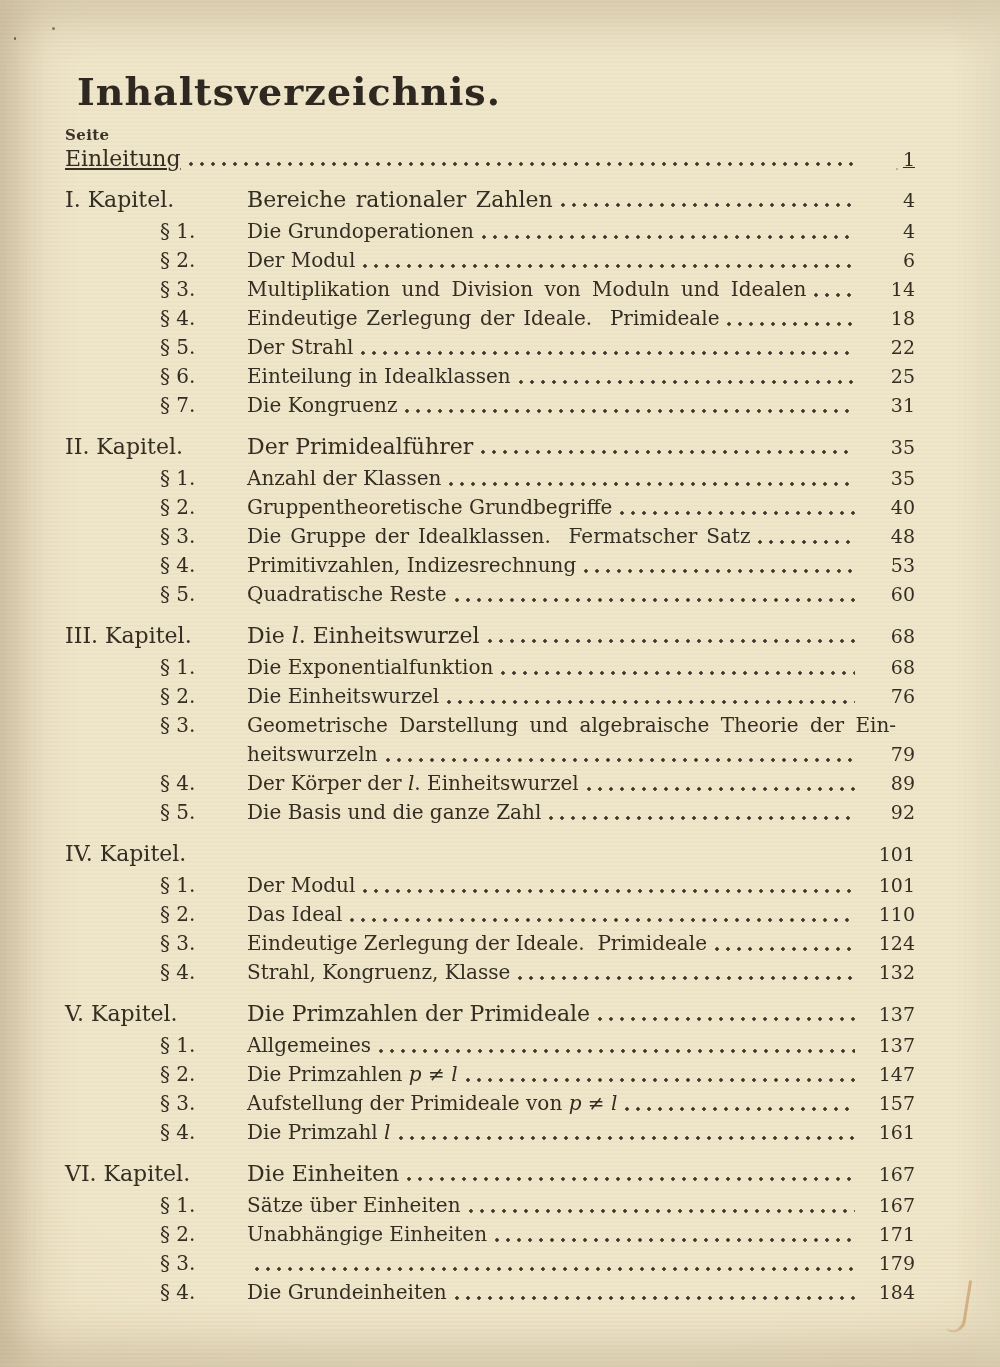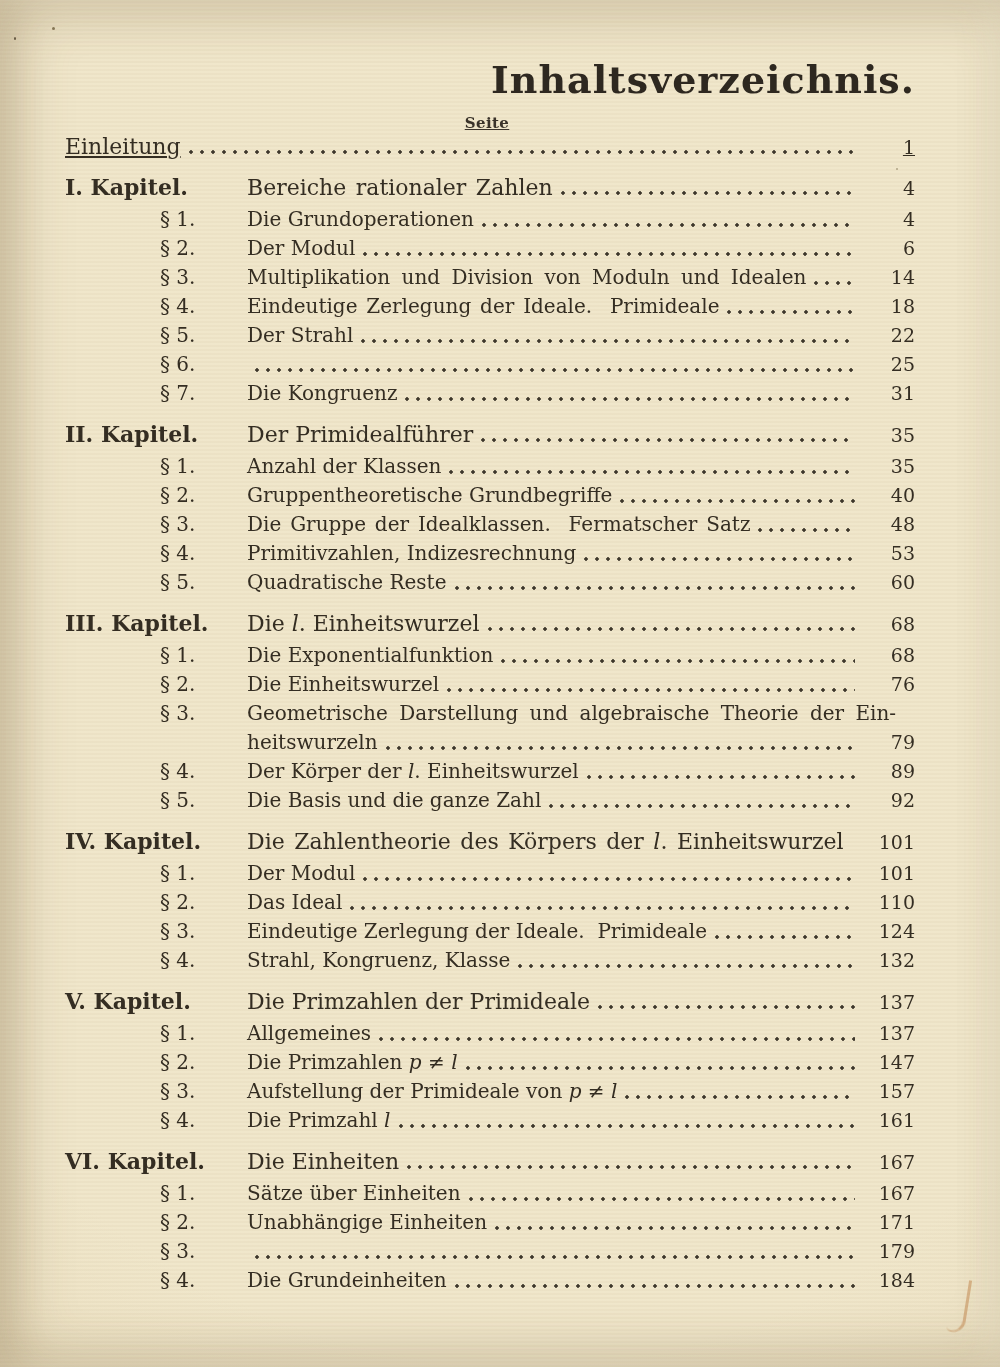--- a/index.html
+++ b/index.html
@@ -12,30 +12,30 @@
       repeating-linear-gradient(0deg, rgba(120,100,60,.035) 0 2px, rgba(255,250,230,.03) 2px 4px),
       radial-gradient(130% 105% at 52% 42%, #f0e6ca 55%, #e7dbba 82%, #dccfa9 100%);
     box-shadow:
       inset 22px 0 55px rgba(110,85,45,.18),
       inset -14px 0 30px rgba(255,250,228,.40),
       inset 0 20px 48px rgba(110,85,45,.13),
       inset 0 -20px 48px rgba(110,85,45,.13);
   }
   .col{position:relative;margin-left:65px;width:850px;}
   .title{
-    font-size:38px;font-weight:bold;text-align:right;
-    letter-spacing:1px;margin:0;padding-top:58px;line-height:44px;
+    font-size:38px;font-weight:bold;text-align:left;
+    letter-spacing:1px;margin:12px;padding-top:58px;line-height:44px;
     color:#2e2820;
   }
-  .seite-row{text-align:center;font-size:15px;font-weight:bold;letter-spacing:.4px;
-    margin-top:12px;height:18px;line-height:18px;padding-right:6px;color:#3a332a;text-decoration:underline;}
+  .seite-row{text-align:left;font-size:15px;font-weight:bold;letter-spacing:.4px;
+    margin-top:12px;height:18px;line-height:18px;padding-right:6px;color:#3a332a;}
   .row{display:flex;align-items:baseline;height:29px;line-height:29px;font-size:20px;white-space:pre;}
   .intro{font-size:22px;text-decoration:underline;}
   .chap{font-size:22px;margin-top:12px;margin-bottom:3px;}
-  .cnum{min-width:182px;font-weight:bold;}
+  .cnum{min-width:182px;}
   .sec{padding-left:95px;}
   .snum{min-width:87px;}
   .cont{padding-left:182px;}
   .stext,.ctext{white-space:pre;}
   .wrapA .stext{flex:1;}
   .leader{
     flex:1;height:4px;align-self:flex-end;margin:0 12px 7px 8px;
     background-image:radial-gradient(circle at 2px 2px, rgba(46,40,30,.92) 1.5px, rgba(46,40,30,0) 1.9px);
     background-size:11px 4px;background-repeat:repeat-x;background-position:left bottom;
   }
@@ -105,20 +105,21 @@
       <span class="pg">18</span>
     </div>
     <div class="row sec">
       <span class="snum">§ 5.</span>
       <span class="stext"><span>Der Strahl</span></span>
       <span class="leader"></span>
       <span class="pg">22</span>
     </div>
     <div class="row sec">
       <span class="snum">§ 6.</span>
+      <span class="stext"><span>Einteilung in Idealklassen</span></span>
       <span class="leader"></span>
       <span class="pg">25</span>
     </div>
     <div class="row sec">
       <span class="snum">§ 7.</span>
       <span class="stext"><span>Die Kongruenz</span></span>
       <span class="leader"></span>
       <span class="pg">31</span>
     </div>
 
@@ -194,21 +195,20 @@
     </div>
     <div class="row sec">
       <span class="snum">§ 5.</span>
       <span class="stext"><span>Die Basis und die ganze Zahl</span></span>
       <span class="leader"></span>
       <span class="pg">92</span>
     </div>
 
     <div class="row chap nodots">
       <span class="cnum">IV. Kapitel.</span>
-      <span class="ctext j1"><span>Die Zahlentheorie des Körpers der </span><span class="it">l</span><span>. Einheitswurzel</span></span>
       <span class="leader"></span>
       <span class="pg">101</span>
     </div>
     <div class="row sec">
       <span class="snum">§ 1.</span>
       <span class="stext"><span>Der Modul</span></span>
       <span class="leader"></span>
       <span class="pg">101</span>
     </div>
     <div class="row sec">

